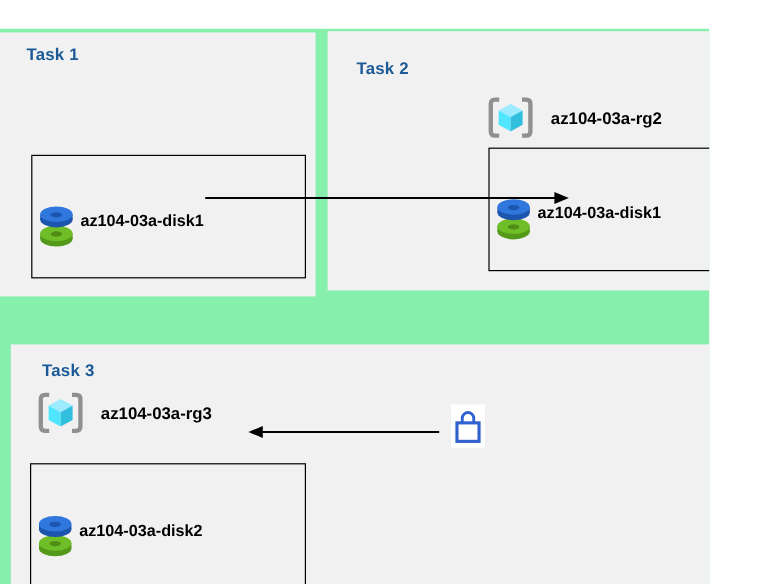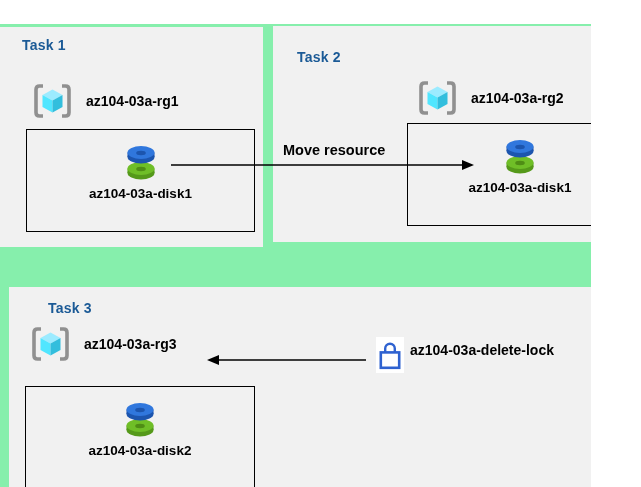--- a/index.html
+++ b/index.html
@@ -6,21 +6,21 @@
   #canvas{
     position:relative;width:591px;height:487px;background:#86efac;overflow:hidden;
     font-family:"Liberation Sans","DejaVu Sans",sans-serif;color:#000;margin-top:24px;
   }
   .panel{position:absolute;background:#f1f1f1;}
   .panel-title{position:absolute;font-size:14px;font-weight:bold;color:#1b5a96;letter-spacing:.2px;}
   .rg-row{position:absolute;display:flex;align-items:center;}
   .rg-row .rg-label{margin-left:12px;font-size:14px;font-weight:bold;color:#000;}
   .res-box{
     position:absolute;border:1.6px solid #000;box-sizing:border-box;
-    display:flex;flex-direction:column;align-items:center;background:transparent;
+    display:flex;flex-direction:row;align-items:center;background:transparent;
   }
   .res-box .disk{margin-top:14px;}
   .res-box .res-label{margin-top:6px;font-size:13.5px;font-weight:bold;color:#000;}
   #move-label{position:absolute;left:283px;top:118px;font-size:14.5px;font-weight:bold;color:#000;}
   #lock-square{
     position:absolute;left:376px;top:313px;width:28px;height:36px;background:#ffffff;
     display:flex;align-items:center;justify-content:center;
   }
   #lock-caption{position:absolute;left:410px;top:317px;line-height:19px;font-size:14px;white-space:nowrap;}
   #lock-caption .lock-name{font-weight:bold;}
@@ -59,70 +59,62 @@
 
 <div id="canvas">
 
   <div class="panel" style="left:0;top:3px;width:263px;height:220px"></div>
 
   <div class="panel" style="left:273px;top:2px;width:368px;height:216px"></div>
 
   <div class="panel" style="left:9px;top:263px;width:585px;height:216px"></div>
 
   <div class="panel-title" style="left:22px;top:13px">Task 1</div>
-  <div class="rg-row" style="left:31px;top:58px">
-    <svg width="43" height="38" viewBox="0 0 43 38">
-        <use href="#rg-icon"></use>
-      </svg>
-    <span class="rg-label">az104-03a-rg1</span>
-  </div>
   <div class="res-box" style="left:26px;top:105px;width:229px;height:103px">
     <svg class="disk" width="40" height="36" viewBox="0 0 40 36">
         <use href="#disk-icon"></use>
       </svg>
     <span class="res-label">az104-03a-disk1</span>
   </div>
 
   <div class="panel-title" style="left:297px;top:25px">Task 2</div>
-  <div class="rg-row" style="left:416px;top:55px">
+  <div class="rg-row" style="left:404px;top:55px">
     <svg width="43" height="38" viewBox="0 0 43 38">
         <use href="#rg-icon"></use>
       </svg>
     <span class="rg-label">az104-03a-rg2</span>
   </div>
   <div class="res-box" style="left:407px;top:99px;width:226px;height:103px">
     <svg class="disk" width="40" height="36" viewBox="0 0 40 36">
         <use href="#disk-icon"></use>
       </svg>
     <span class="res-label">az104-03a-disk1</span>
   </div>
 
-  <div class="panel-title" style="left:48px;top:276px">Task 3</div>
+  <div class="panel-title" style="left:35px;top:276px">Task 3</div>
   <div class="rg-row" style="left:29px;top:301px">
     <svg width="43" height="38" viewBox="0 0 43 38">
         <use href="#rg-icon"></use>
       </svg>
     <span class="rg-label">az104-03a-rg3</span>
   </div>
   <div class="res-box" style="left:25px;top:362px;width:230px;height:106px">
     <svg class="disk" width="40" height="36" viewBox="0 0 40 36">
         <use href="#disk-icon"></use>
       </svg>
     <span class="res-label">az104-03a-disk2</span>
   </div>
 
-  <div id="move-label">Move resource</div>
 
   <div id="lock-square">
     <svg width="28" height="36" viewBox="0 0 28 36">
         <use href="#lock-icon-def"></use>
       </svg>
   </div>
   <div id="lock-caption">
-    <div class="lock-name">az104-03a-delete-lock</div>
   </div>
 
   <svg id="arrow-overlay" width="641" height="487" viewBox="0 0 641 487">
     <g>
       <line x1="171" y1="141" x2="464" y2="141" stroke="#000" stroke-width="1.5"></line>
       <polygon points="474,141 462,136 462,146" fill="#000"></polygon>
     </g>
     <g>
       <line x1="366" y1="336" x2="217" y2="336" stroke="#000" stroke-width="1.5"></line>
       <polygon points="207,336 219,331 219,341" fill="#000"></polygon>

